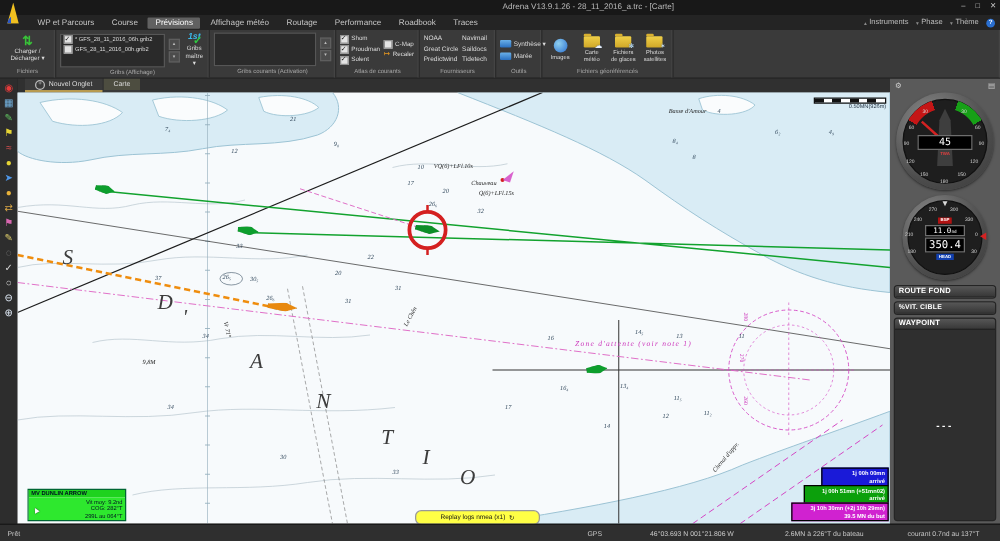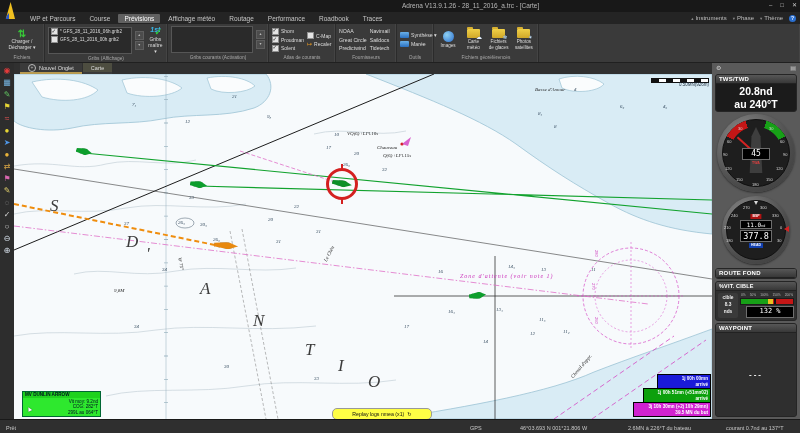--- a/index.html
+++ b/index.html
@@ -90,21 +90,21 @@
   .tile-h{background:linear-gradient(#575757,#383838);color:#fff;font-weight:bold;font-size:6px;padding:1px 3px;border-bottom:1px solid #222;letter-spacing:.2px}
   .tile-v{background:#1b1b1b;color:#fff;font-weight:bold;font-size:10.5px;text-align:center;line-height:13px;padding:0.5px 0}
   .dial-wrap{position:relative;margin:2px auto 0}
   .dial{position:relative;border-radius:50%;background:radial-gradient(circle at 35% 30%,#8d8d8d,#4c4c4c 62%,#383838);box-shadow:0 1px 2px rgba(0,0,0,.5)}
   .dial-face{position:absolute;inset:5px;border-radius:50%;background:#1e1e1e;border:1px solid #101010}
   .arcs{position:absolute;inset:5px;border-radius:50%;background:conic-gradient(from 0deg,transparent 0 18deg,#17a017 18deg 60deg,transparent 60deg 300deg,#c41616 300deg 342deg,transparent 342deg 360deg);-webkit-mask:radial-gradient(closest-side,transparent 76%,#000 78%);mask:radial-gradient(closest-side,transparent 76%,#000 78%)}
   .dtick{position:absolute;font-size:4px;color:#d8d8d8;line-height:1}
   .dboat{position:absolute;left:50%;top:13px;width:14px;height:46px;margin-left:-7px;background:#3e3e3e;clip-path:polygon(50% 0,82% 20%,95% 100%,5% 100%,18% 20%)}
   .needle{position:absolute;left:38px;top:15px;width:2px;height:25px;background:#d42222;transform-origin:50% 100%;transform:rotate(-48deg)}
   .lcd{position:absolute;left:50%;transform:translateX(-50%);background:#000;border:1px solid #6e6e6e;color:#fff;font-family:"DejaVu Sans Mono",monospace;text-align:center;box-sizing:border-box}
-  .lcd-wind{top:34px;width:28px;height:12px;font-size:8px;line-height:10px}
+  .lcd-wind{top:34px;width:44px;height:12px;font-size:8px;line-height:10px}
   .twa-lab{position:absolute;top:47px;left:50%;transform:translateX(-50%);font-size:3.5px;color:#e04040;font-weight:bold}
   .lubber{position:absolute;left:50%;top:5px;margin-left:-2px;border-left:2.5px solid transparent;border-right:2.5px solid transparent;border-top:4px solid #d8d8d8}
   .tag{position:absolute;left:50%;transform:translateX(-50%);font-size:3.5px;color:#fff;font-weight:bold;padding:0 2px;line-height:4.5px}
   .tag-red{top:18px;background:#b01212}
   .tag-blue{top:47px;background:#1240b0}
   .lcd-bsp{top:24px;width:32px;height:9px;font-size:6px;line-height:8px}
   .lcd-bsp i{font-style:normal;font-size:3.5px}
   .lcd-hdg{top:34px;width:32px;height:12px;font-size:8.5px;line-height:11px}
   .cmp-ptr{position:absolute;right:1px;top:30px;width:0;height:0;border-right:5px solid #d42222;border-top:3px solid transparent;border-bottom:3px solid transparent}
   .cible-body{display:flex;gap:2px;padding:2px;background:#2f2f2f}
@@ -449,27 +449,20 @@
         </span>
     </div>
   </div>
 
   <div class="rpanel">
     <div class="rp-head">
       <span>⚙</span>
       <span>▤</span>
     </div>
 
-    <div class="tile">
-      <div class="tile-h">TWS/TWD</div>
-      <div class="tile-v">
-        <div>20.8nd</div>
-        <div>au 240°T</div>
-      </div>
-    </div>
 
     <div class="dial-wrap" style="width:78px;height:80px">
       <div class="dial" style="width:78px;height:78px">
         <div class="dial-face"></div>
         <div class="arcs"></div>
         <div class="dboat"></div>
         <span>
           
         <span class="dtick" style="left: 21px; top: 13px;">30</span><span class="dtick" style="left: 52px; top: 13px;">30</span><span class="dtick" style="left: 10px; top: 26px;">60</span><span class="dtick" style="left: 63px; top: 26px;">60</span><span class="dtick" style="left: 6px; top: 39px;">90</span><span class="dtick" style="left: 66px; top: 39px;">90</span><span class="dtick" style="left: 8px; top: 53px;">120</span><span class="dtick" style="left: 59px; top: 53px;">120</span><span class="dtick" style="left: 19px; top: 64px;">150</span><span class="dtick" style="left: 49px; top: 64px;">150</span><span class="dtick" style="left: 35px; top: 69px;">180</span></span>
         <div class="needle"></div>
@@ -480,53 +473,32 @@
 
     <div class="dial-wrap" style="width:68px;height:70px">
       <div class="dial" style="width:68px;height:68px">
         <div class="dial-face" style="inset:4px"></div>
         <div class="lubber"></div>
         <span>
           
         <span class="dtick" style="left: 21px; top: 10px;">270</span><span class="dtick" style="left: 38px; top: 10px;">300</span><span class="dtick" style="left: 50px; top: 18px;">330</span><span class="dtick" style="left: 58px; top: 30px;">0</span><span class="dtick" style="left: 55px; top: 43px;">30</span><span class="dtick" style="left: 9px; top: 18px;">240</span><span class="dtick" style="left: 2px; top: 30px;">210</span><span class="dtick" style="left: 4px; top: 43px;">180</span></span>
         <div class="tag tag-red">BSP</div>
         <div class="lcd lcd-bsp"><span>11.0</span><i>nd</i></div>
-        <div class="lcd lcd-hdg">377.8</div>
+        <div class="lcd lcd-hdg">350.4</div>
         <div class="tag tag-blue">HEAD</div>
         <div class="cmp-ptr"></div>
       </div>
     </div>
 
     <div class="tile">
       <div class="tile-h">ROUTE FOND</div>
     </div>
 
     <div class="tile">
       <div class="tile-h" style="font-size:5.5px">%VIT. CIBLE</div>
-      <div class="cible-body">
-        <div class="cible-cell">
-          <div>cible</div>
-          <div>8.3</div>
-          <div>nds</div>
-        </div>
-        <div class="cible-right">
-          <div class="cible-scale">
-
-          <span>0%</span>
-              <span>50%</span>
-              <span>100%</span>
-              <span>150%</span>
-              <span>200%</span>
-            </div>
-          <div class="cible-bar">
-              <span class="cible-mark"></span>
-            </div>
-          <div class="cible-lcd">132 %</div>
-        </div>
-      </div>
     </div>
 
     <div class="tile tile-wp">
       <div class="tile-h">WAYPOINT</div>
       <div class="wp-body">---</div>
     </div>
   </div>
 </div>
 
 <div class="status">

